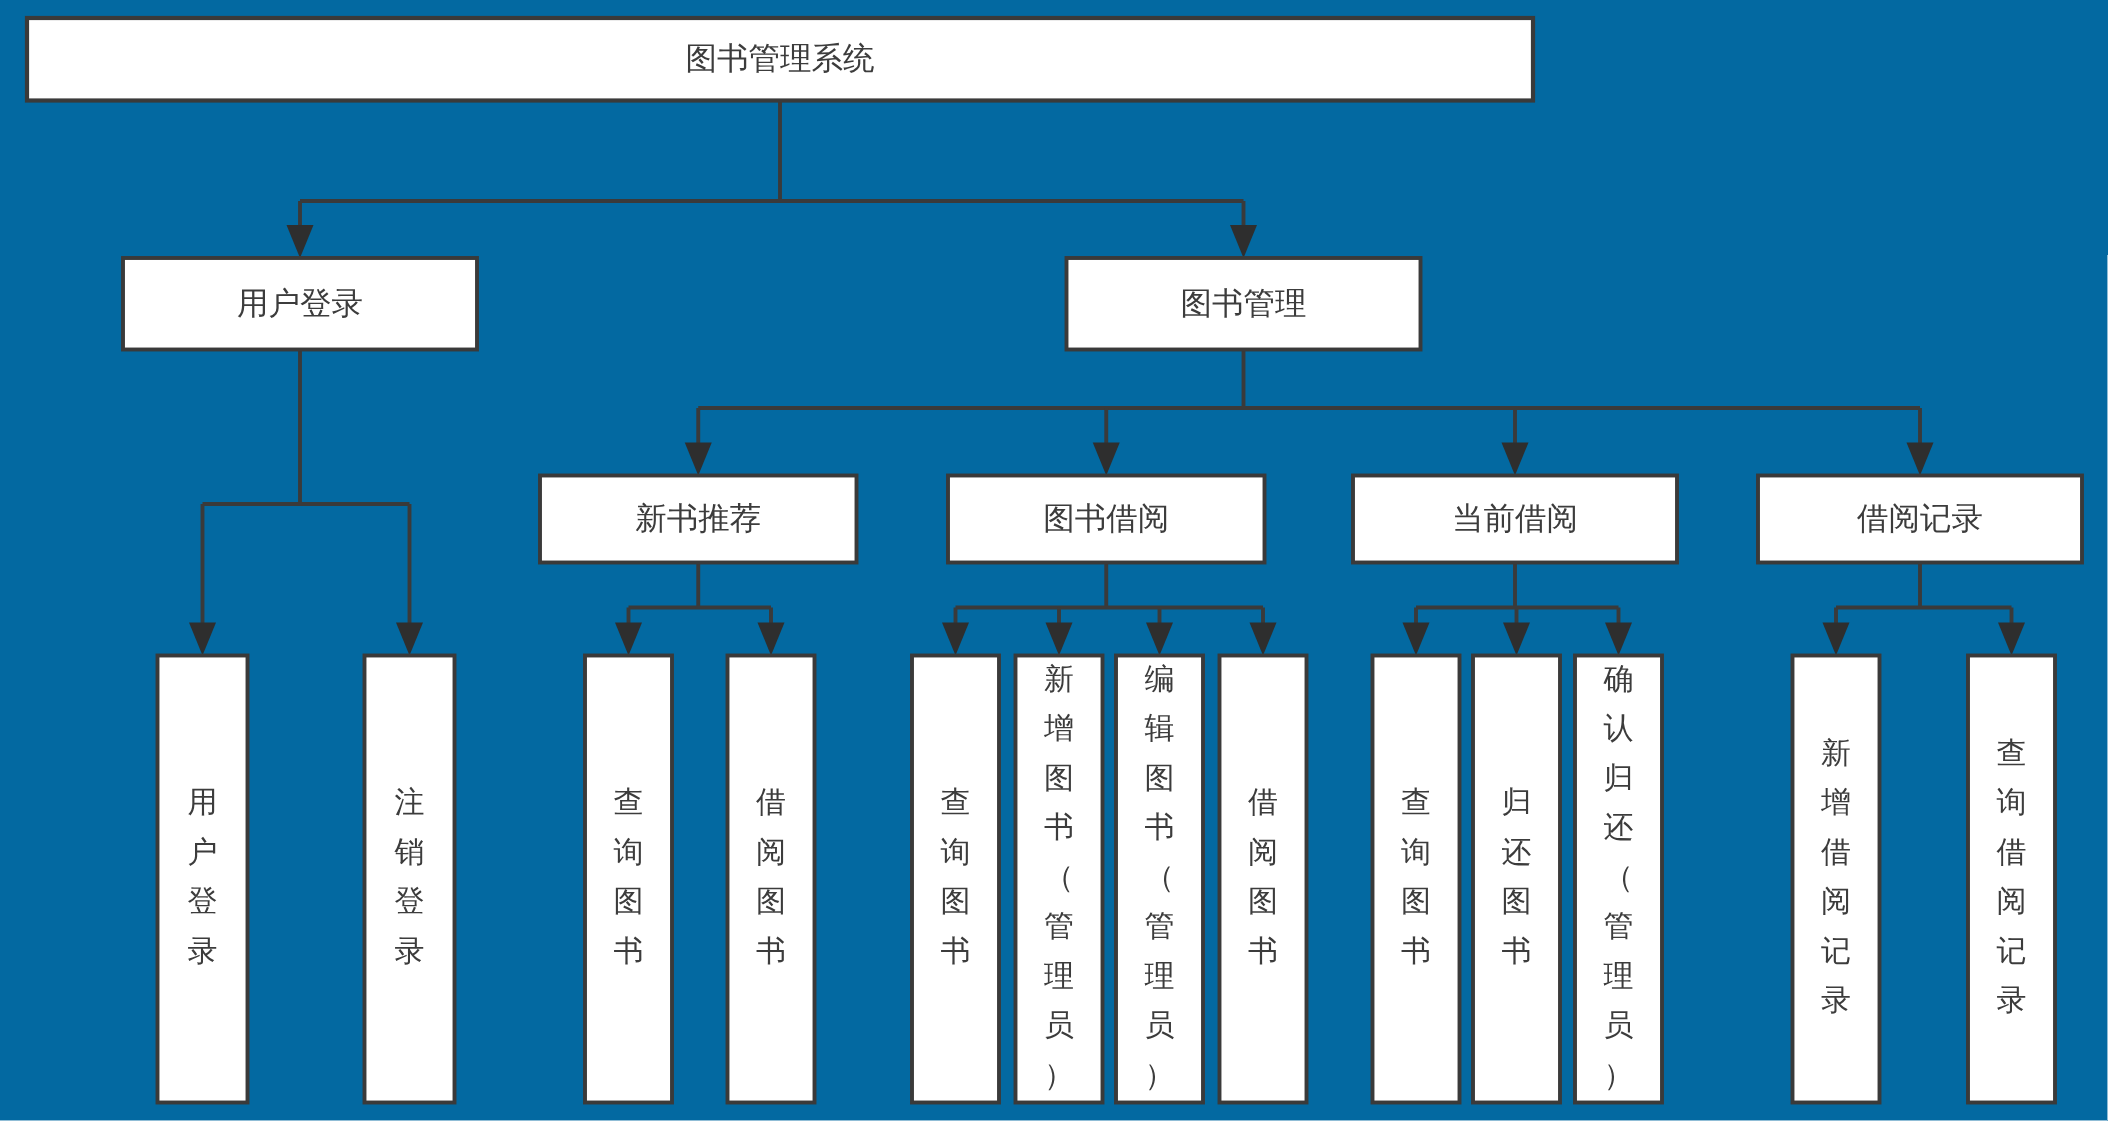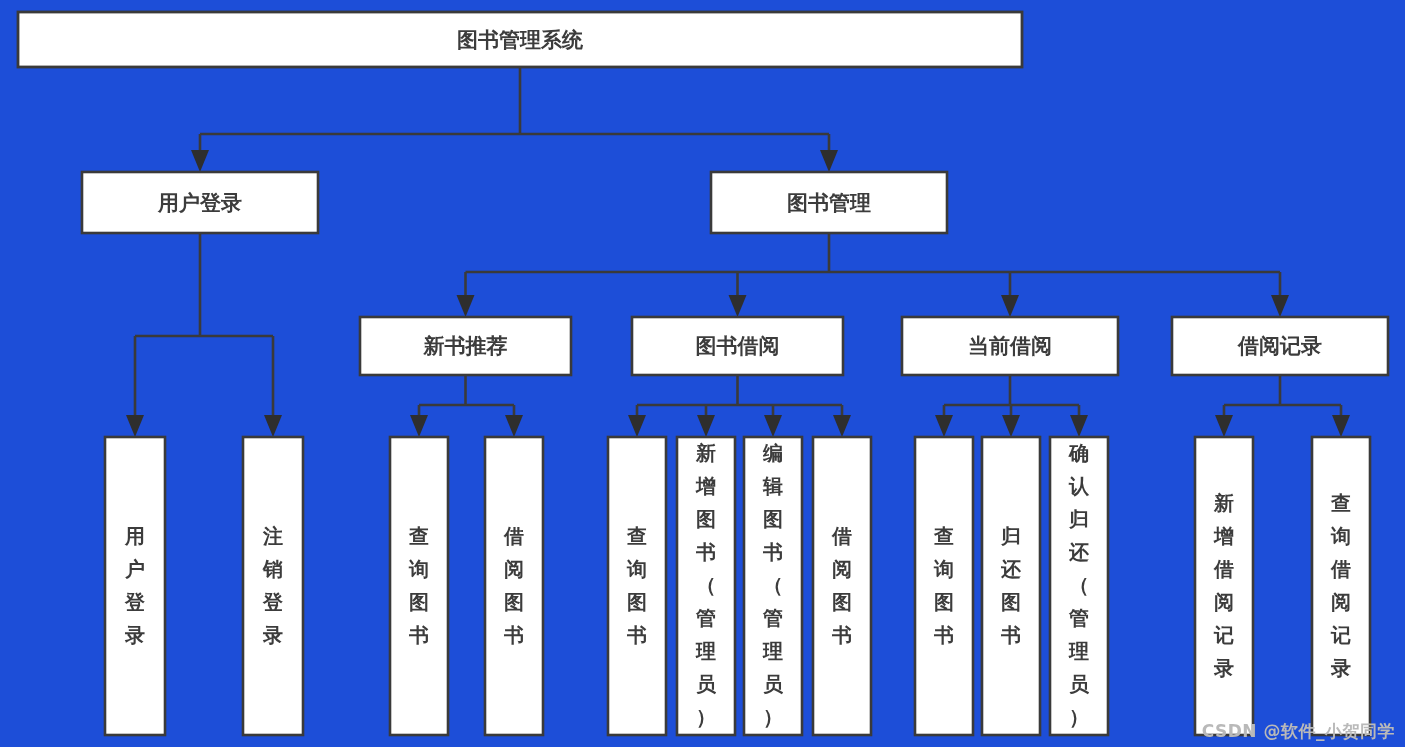--- a/index.html
+++ b/index.html
@@ -11,22 +11,21 @@
   body {
     width: 1405px;
     height: 747px;
     overflow: hidden;
     font-family: "DejaVu Sans", "Liberation Sans", sans-serif;
   }
   #diagram-root {
     position: relative;
     width: 1405px;
     height: 747px;
-    background: #1d4ed8;
-    font-weight: bold;
+    background: #0369a1;
   }
   svg.flow {
     position: absolute;
     left: 0;
     top: 0;
     width: 1405px;
     height: 747px;
     display: block;
   }
   .node-box {
@@ -216,14 +215,13 @@
         <g>
           <rect x="1195" y="437" width="58" height="298" class="node-box"></rect>
           <text x="1224" y="0" class="node-label vertical"><tspan x="1224" y="503.5">新</tspan><tspan x="1224" y="536.5">增</tspan><tspan x="1224" y="569.5">借</tspan><tspan x="1224" y="602.5">阅</tspan><tspan x="1224" y="635.5">记</tspan><tspan x="1224" y="668.5">录</tspan></text>
         </g>
         <g>
           <rect x="1312" y="437" width="58" height="298" class="node-box"></rect>
           <text x="1341" y="0" class="node-label vertical"><tspan x="1341" y="503.5">查</tspan><tspan x="1341" y="536.5">询</tspan><tspan x="1341" y="569.5">借</tspan><tspan x="1341" y="602.5">阅</tspan><tspan x="1341" y="635.5">记</tspan><tspan x="1341" y="668.5">录</tspan></text>
         </g>
       </g>
   </svg>
-  <div class="watermark">CSDN @软件_小贺同学</div>
 </div>
 
 </body></html>

